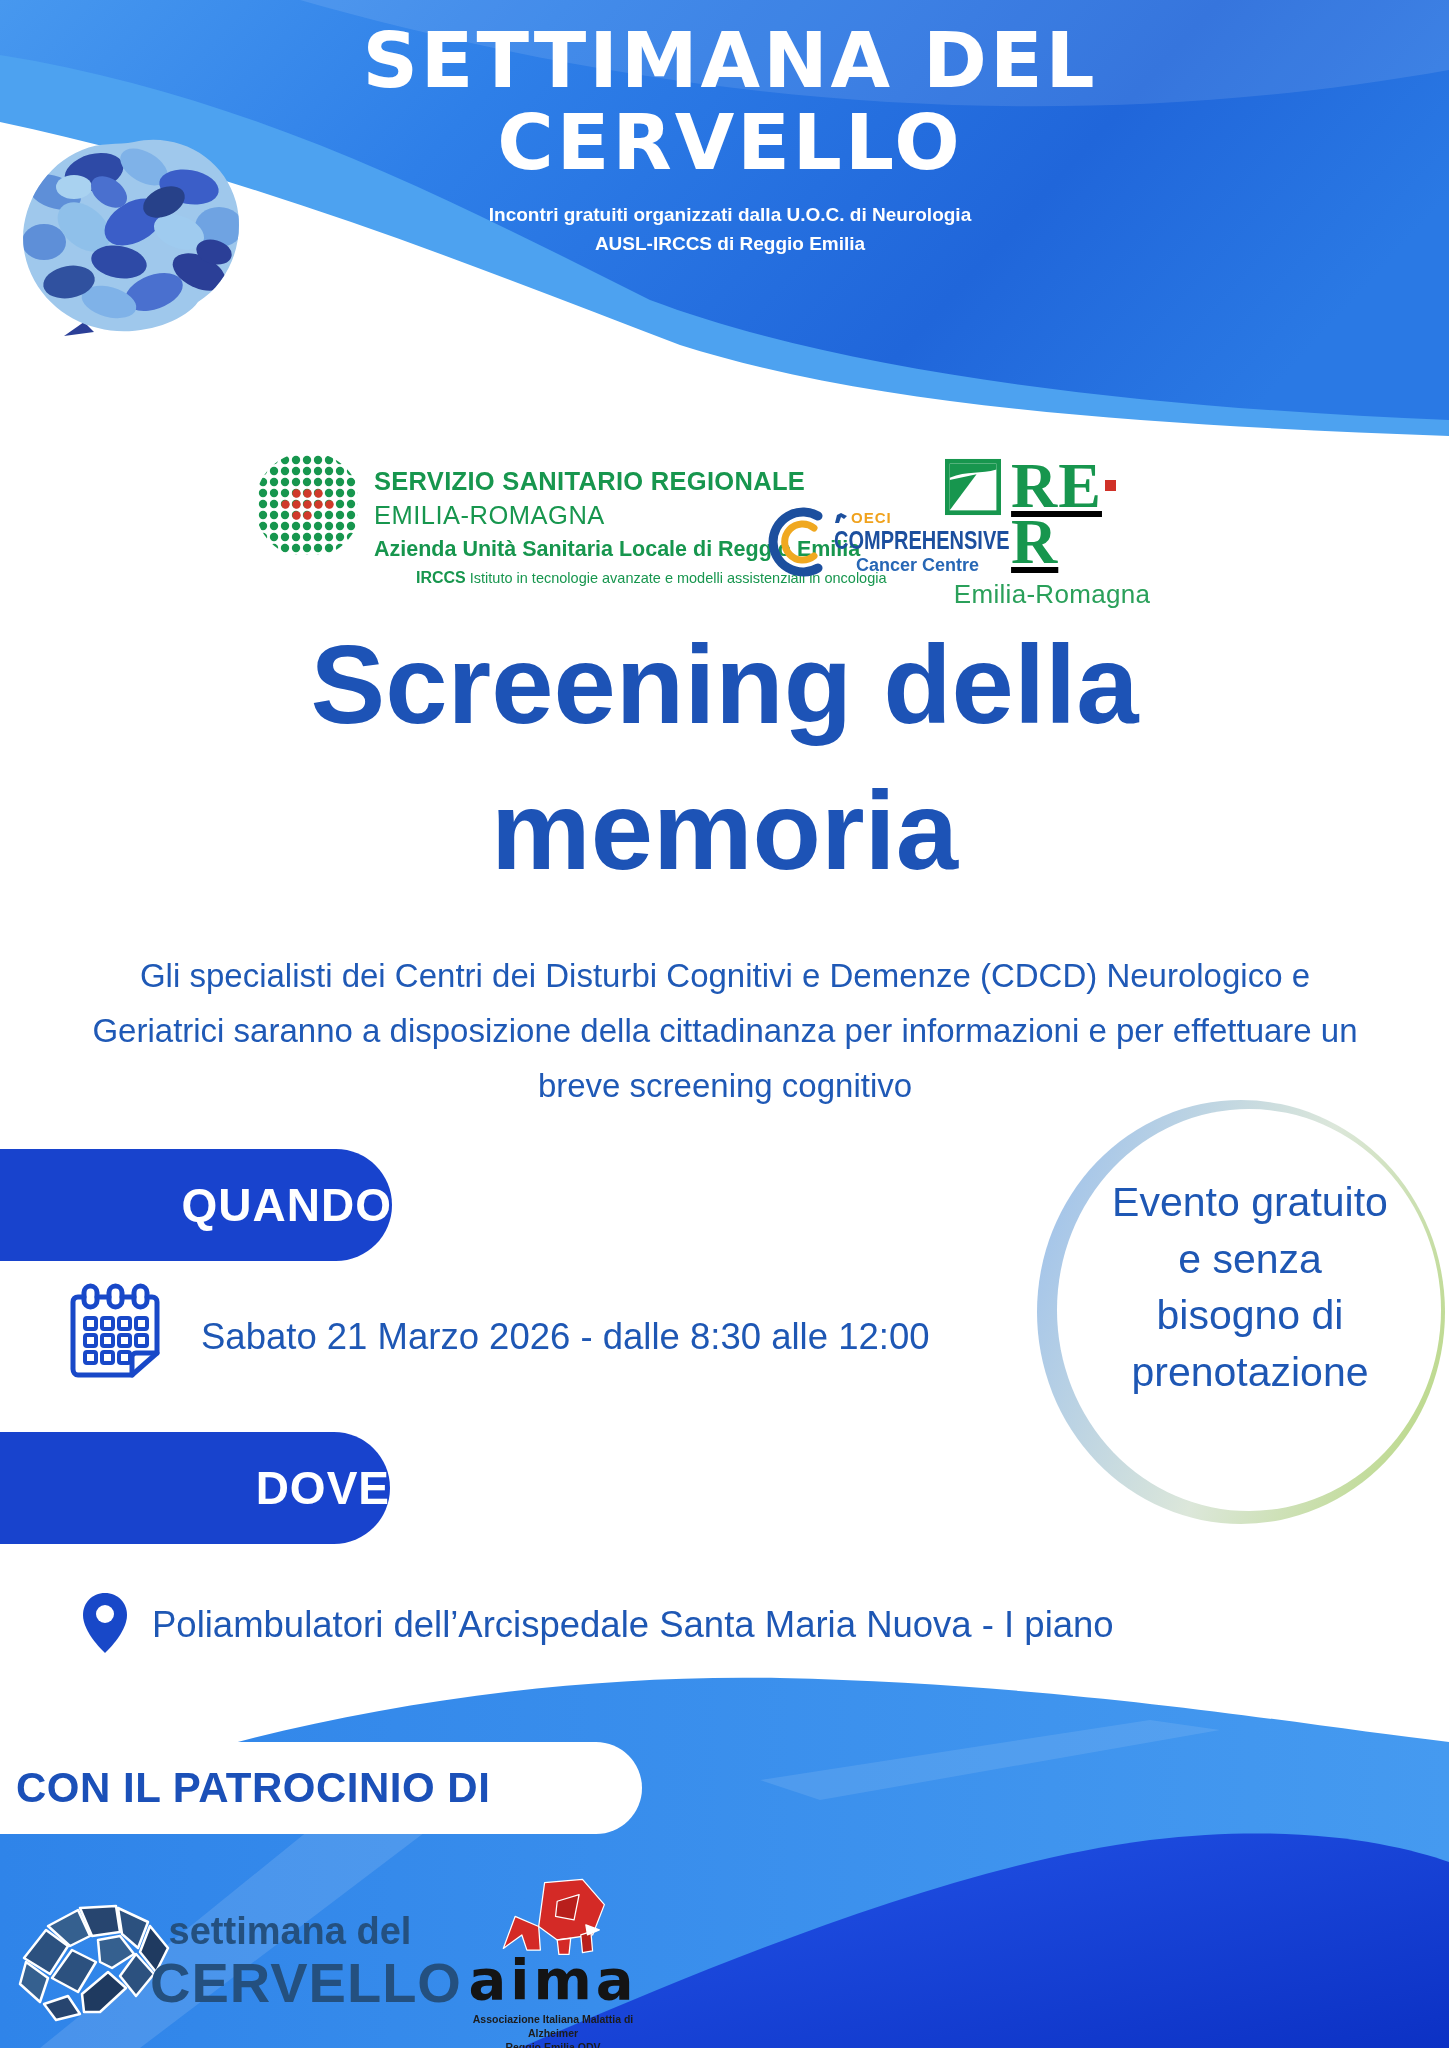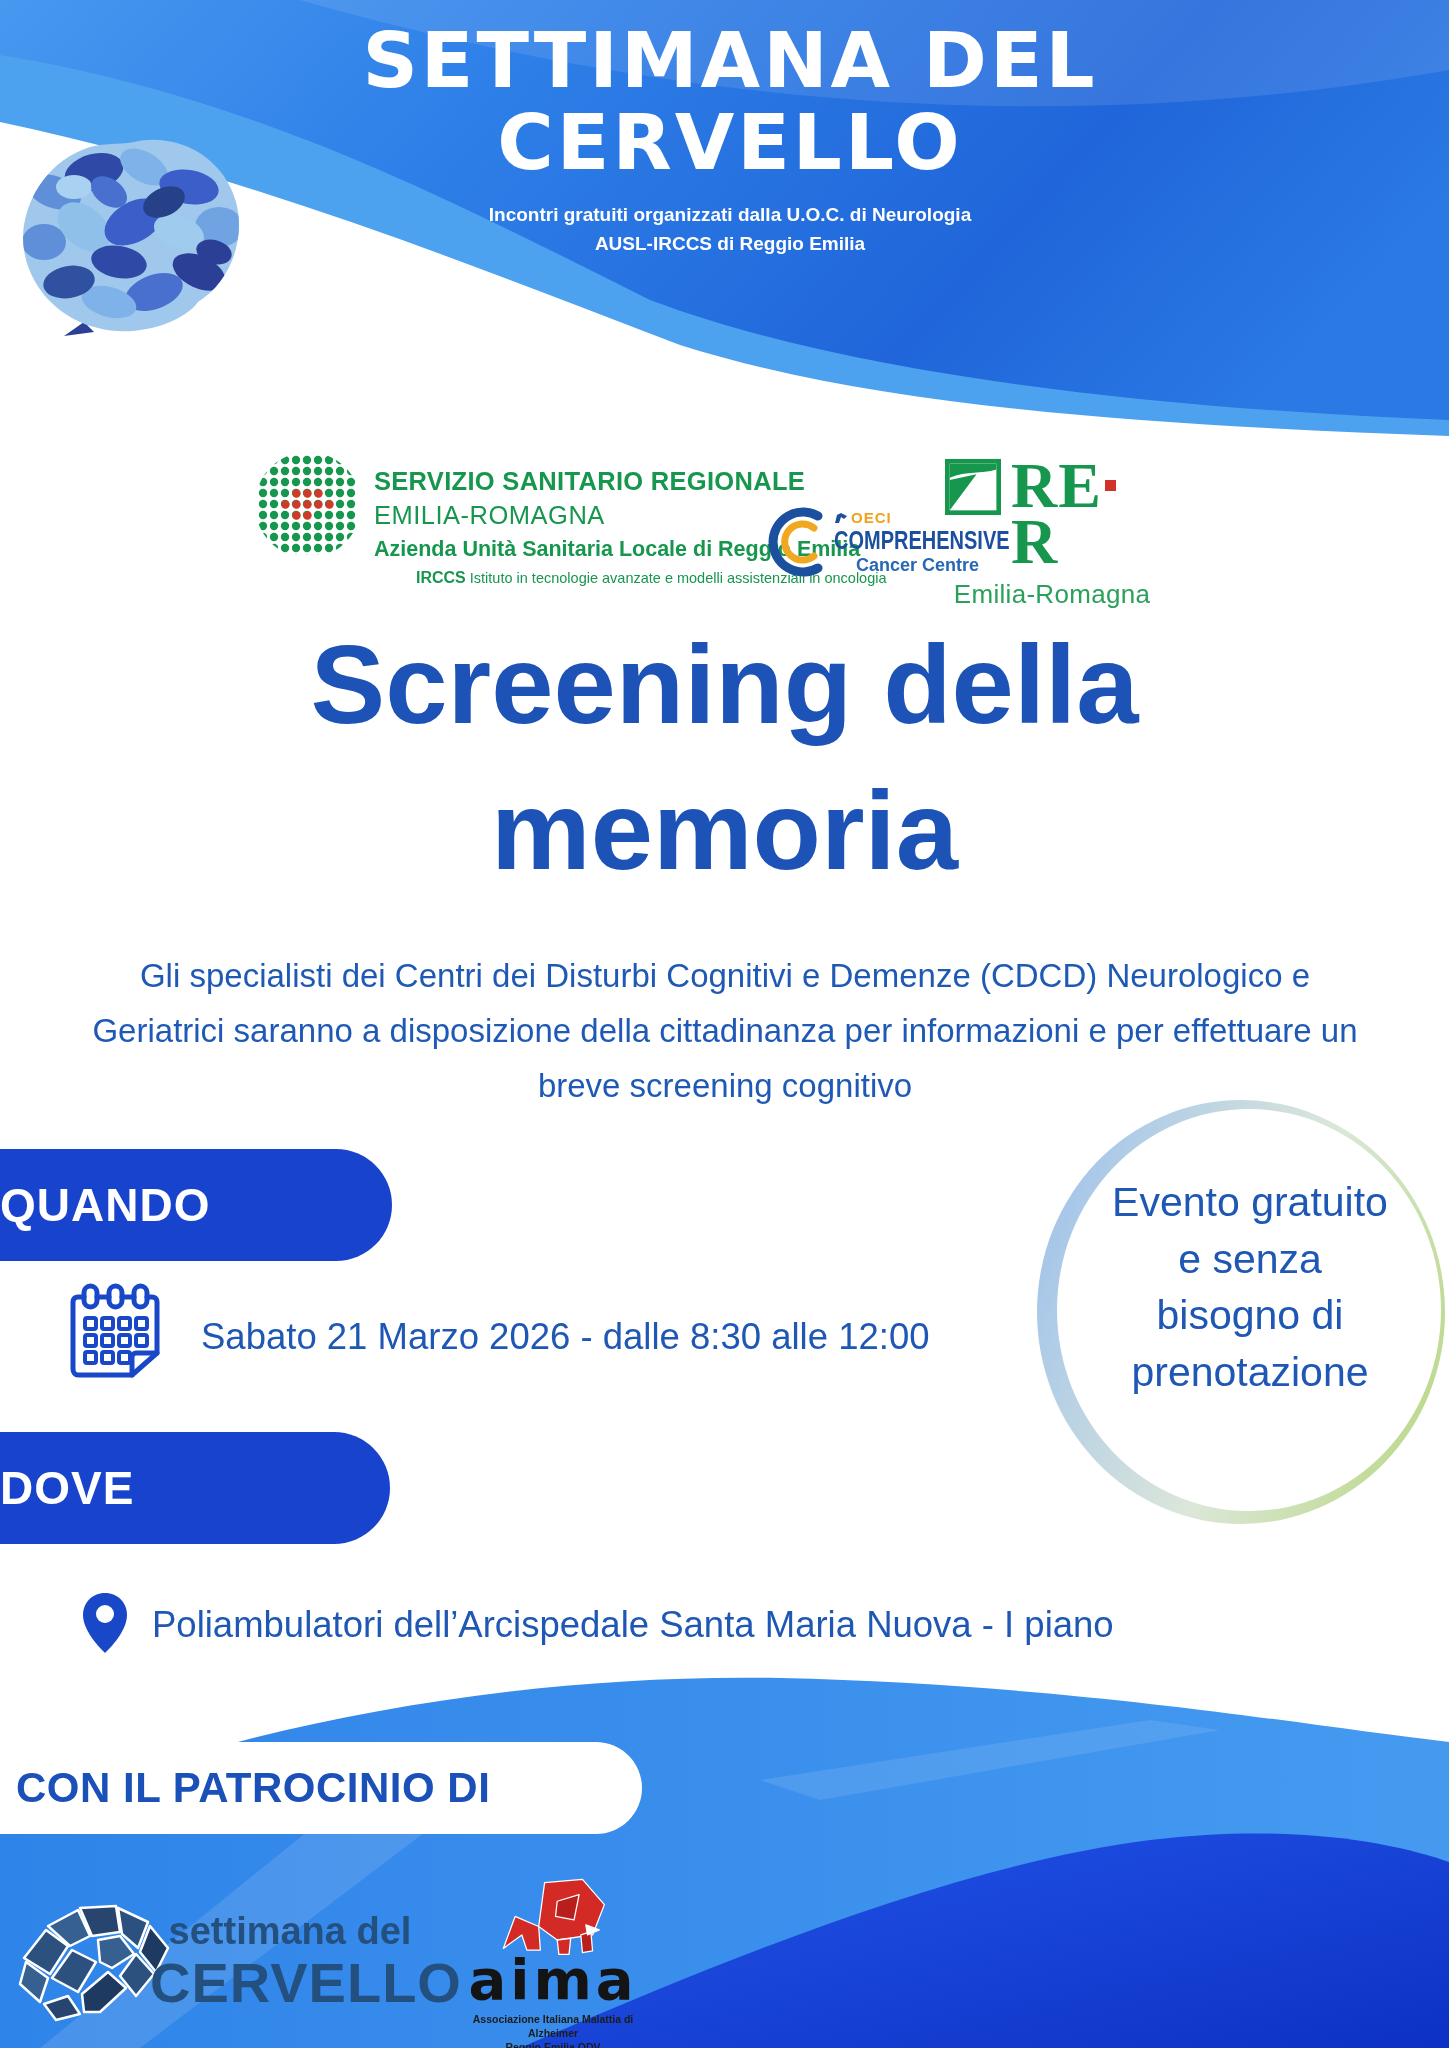--- a/index.html
+++ b/index.html
@@ -31,21 +31,21 @@
   .ssr-l2{font-size:25.5px;margin-top:5px;letter-spacing:.5px;}
   .ssr-l3{font-size:21.5px;font-weight:bold;margin-top:7px;}
   .ssr-l4{font-size:14.5px;margin-top:7px;}
   .ssr-l4 b{font-size:16px;margin-left:42px;}
   .oeci{left:766px;top:504px;display:flex;gap:6px;align-items:center;}
   .oeci-text{line-height:1;}
   .oeci-org{color:#f0a21d;font-weight:bold;font-size:15px;letter-spacing:1px;display:flex;align-items:center;gap:3px;}
   .oeci-name{color:#1c4f9e;font-weight:bold;font-size:25px;transform:scaleX(.8);transform-origin:left;margin-top:3px;}
   .oeci-sub{color:#2767b5;font-weight:bold;font-size:18px;margin-top:3px;margin-left:22px;}
   .rer{left:945px;top:458px;width:216px;}
-  .rer-row{display:flex;align-items:flex-start;gap:10px;}
+  .rer-row{display:flex;align-items:flex-start;gap:10px;text-decoration:underline;}
   .rer-letters{
     font-family:"Liberation Serif",serif;font-weight:bold;color:#17964e;
     font-size:64px;line-height:56px;letter-spacing:1px;
   }
   .rer-dot{display:inline-block;width:11px;height:11px;background:#d03128;margin:0 3px;position:relative;top:-16px;}
   .rer-region{color:#2aa05a;font-size:26px;margin-top:9px;text-align:center;width:214px;letter-spacing:.3px;}
 
   
   .main-title{
     left:0;top:612px;width:100%;text-align:center;color:#1d53b6;
@@ -54,21 +54,21 @@
   }
   .main-desc{
     left:70px;top:948px;width:1310px;text-align:center;color:#1f59b6;
     font-size:33px;font-weight:500;line-height:1.67;
   }
 
   
   .pill{
     left:0;height:112px;background:#1843cd;border-radius:0 60px 60px 0;
     color:#fff;font-weight:800;font-size:46px;letter-spacing:1px;
-    display:flex;align-items:center;justify-content:flex-start;
+    display:flex;align-items:center;justify-content:flex-end;
   }
   .pill-quando{top:1149px;width:392px;}
   .pill-dove{top:1432px;width:390px;}
   .calendar-icon{left:70px;top:1283px;}
   .when-text{left:185px;top:1316px;font-size:36.5px;font-weight:500;color:#1e57b4;margin-left:16px;}
   .pin-icon{left:82px;top:1592px;}
   .where-text{left:152px;top:1604px;font-size:36.5px;font-weight:500;color:#1e57b4;}
 
   
   .badge-art{left:1030px;top:1090px;}

